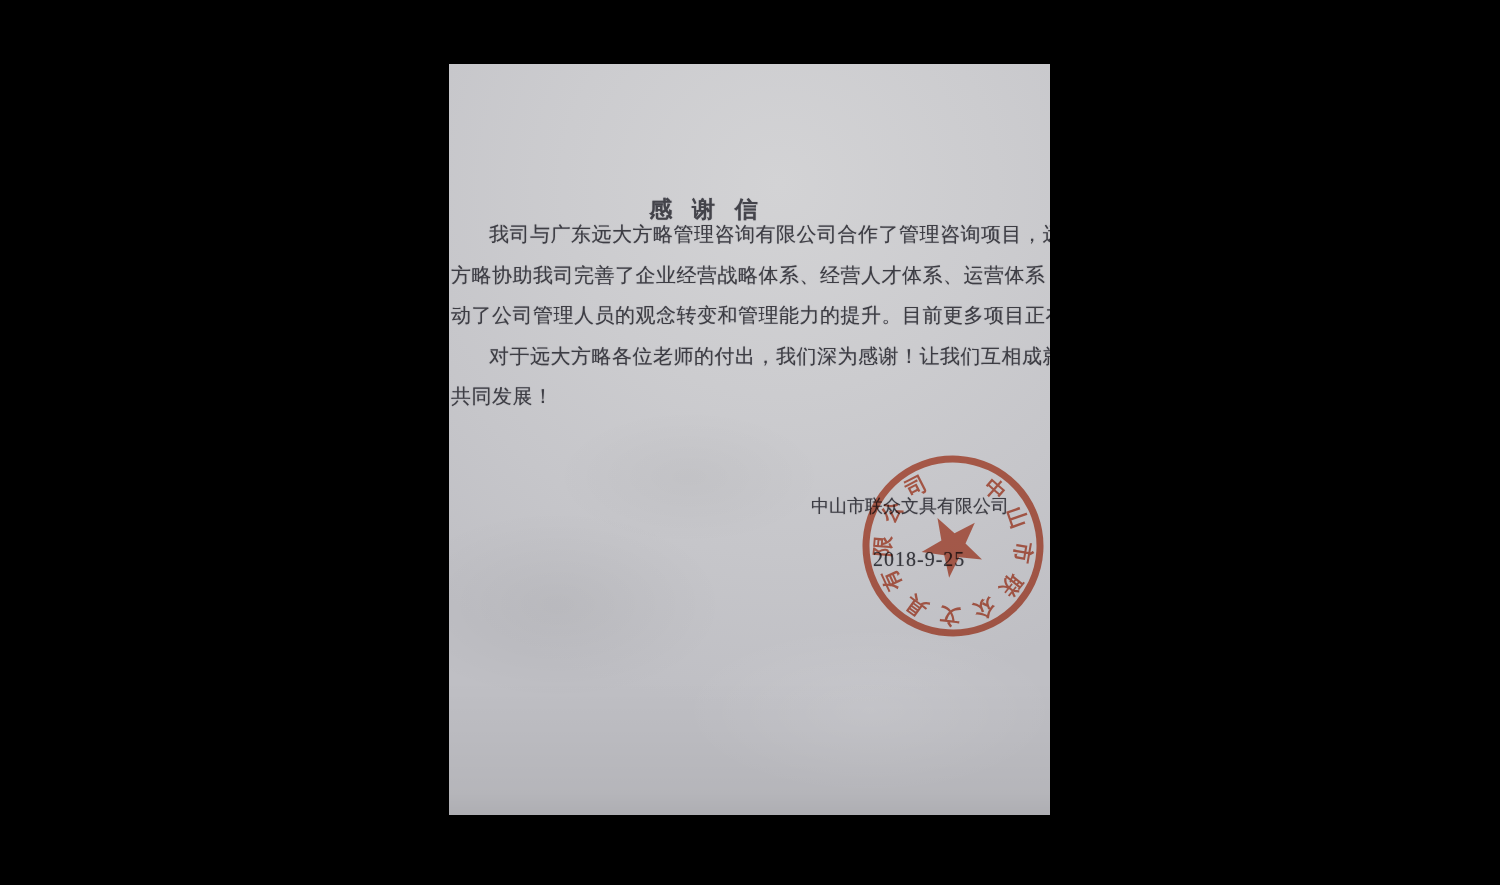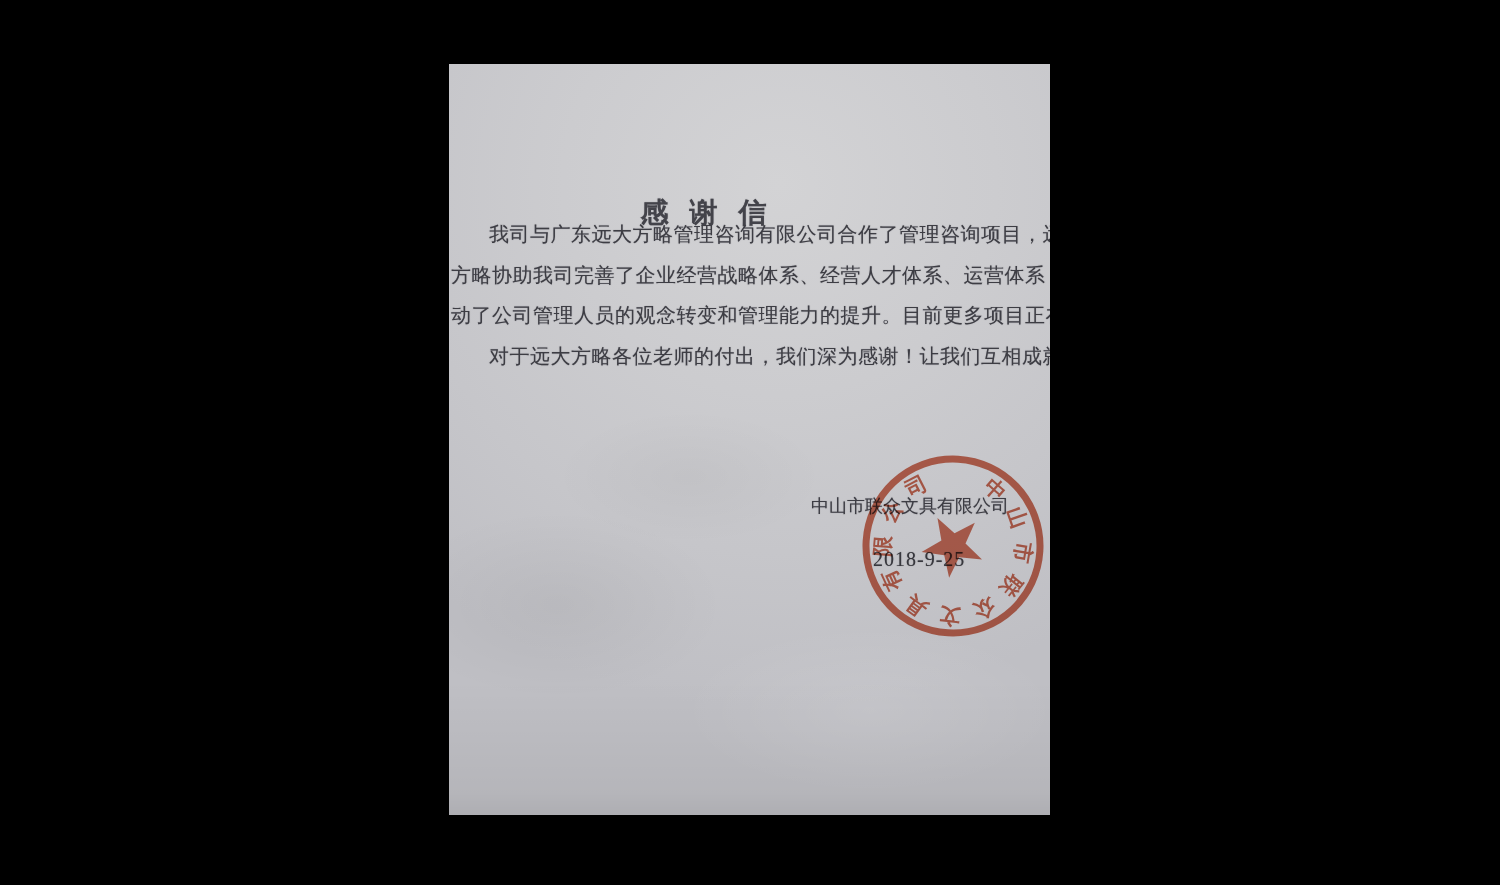--- a/index.html
+++ b/index.html
@@ -38,21 +38,21 @@
       radial-gradient(ellipse 45% 16% at 70% 86%, rgba(255,255,255,0.10), rgba(255,255,255,0) 70%),
       radial-gradient(ellipse 30% 12% at 40% 55%, rgba(0,0,0,0.03), rgba(0,0,0,0) 75%);
     pointer-events: none;
   }
   .letter-title {
     position: absolute;
     left: 2px;
     top: 130px;
     width: 512px;
     text-align: center;
-    font-size: 28px;
+    font-size: 23px;
     font-weight: bold;
     letter-spacing: 7px;
     color: #43434a;
     text-shadow: 0 0 1px rgba(70,70,78,0.55);
   }
   .letter-body {
     position: absolute;
     left: 2px;
     top: 150px;
     width: 560px;
@@ -112,20 +112,21 @@
 <div class="stage">
   <div class="photo">
 
     <div class="letter-title">感 谢 信</div>
 
     <div class="letter-body">
       <div class="letter-line indent">我司与广东远大方略管理咨询有限公司合作了管理咨询项目，远大</div>
       <div class="letter-line">方略协助我司完善了企业经营战略体系、经营人才体系、运营体系，推</div>
       <div class="letter-line">动了公司管理人员的观念转变和管理能力的提升。目前更多项目正在进</div>
       <div class="letter-line indent">对于远大方略各位老师的付出，我们深为感谢！让我们互相成就、</div>
+      <div class="letter-line">共同发展！</div>
     </div>
 
     <div class="signature">中山市联众文具有限公司</div>
 
     <div class="sig-date">2018-9-25</div>
 
     <svg class="stamp" viewBox="0 0 200 200" xmlns="http://www.w3.org/2000/svg">
       <g transform="rotate(115,100,100)" opacity="0.96">
         <circle cx="100" cy="100" r="87" fill="none" stroke="#c64a2e" stroke-width="7" stroke-opacity="0.9"></circle>
         <path id="sealTextPath" d="M 37,100 a 63,63 0 1,1 126,0 a 63,63 0 1,1 -126,0" fill="none"></path>

